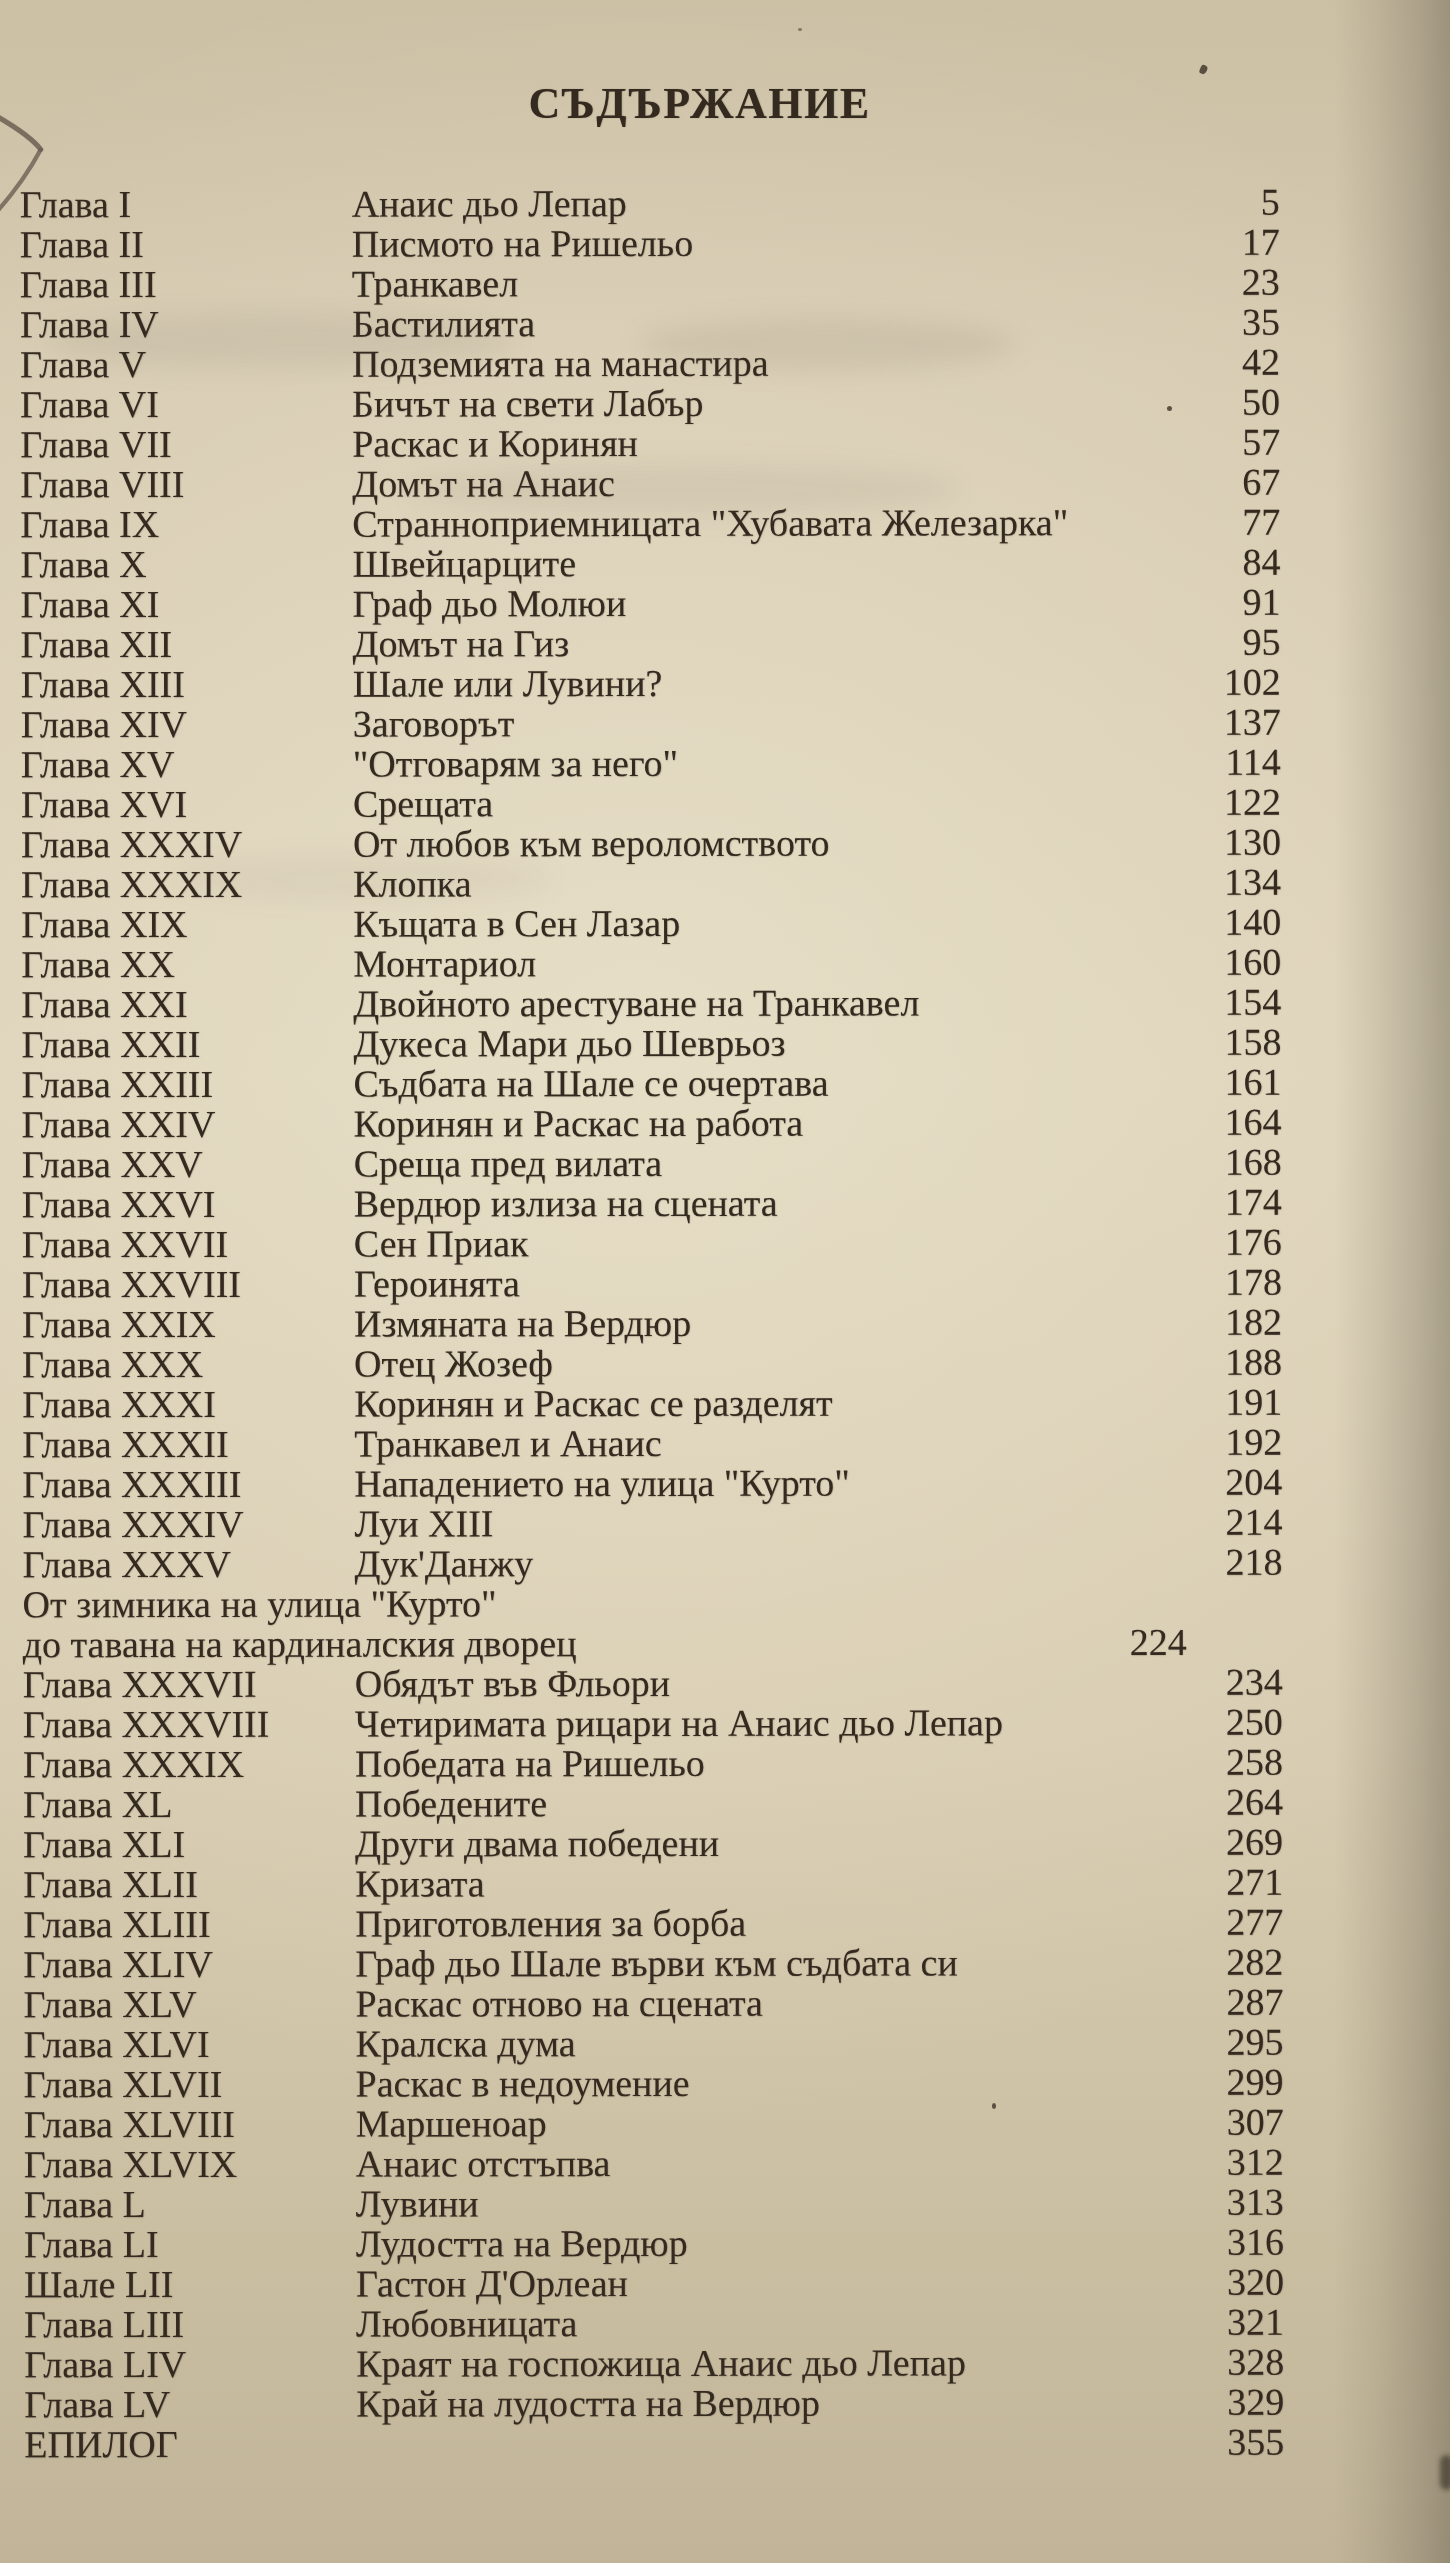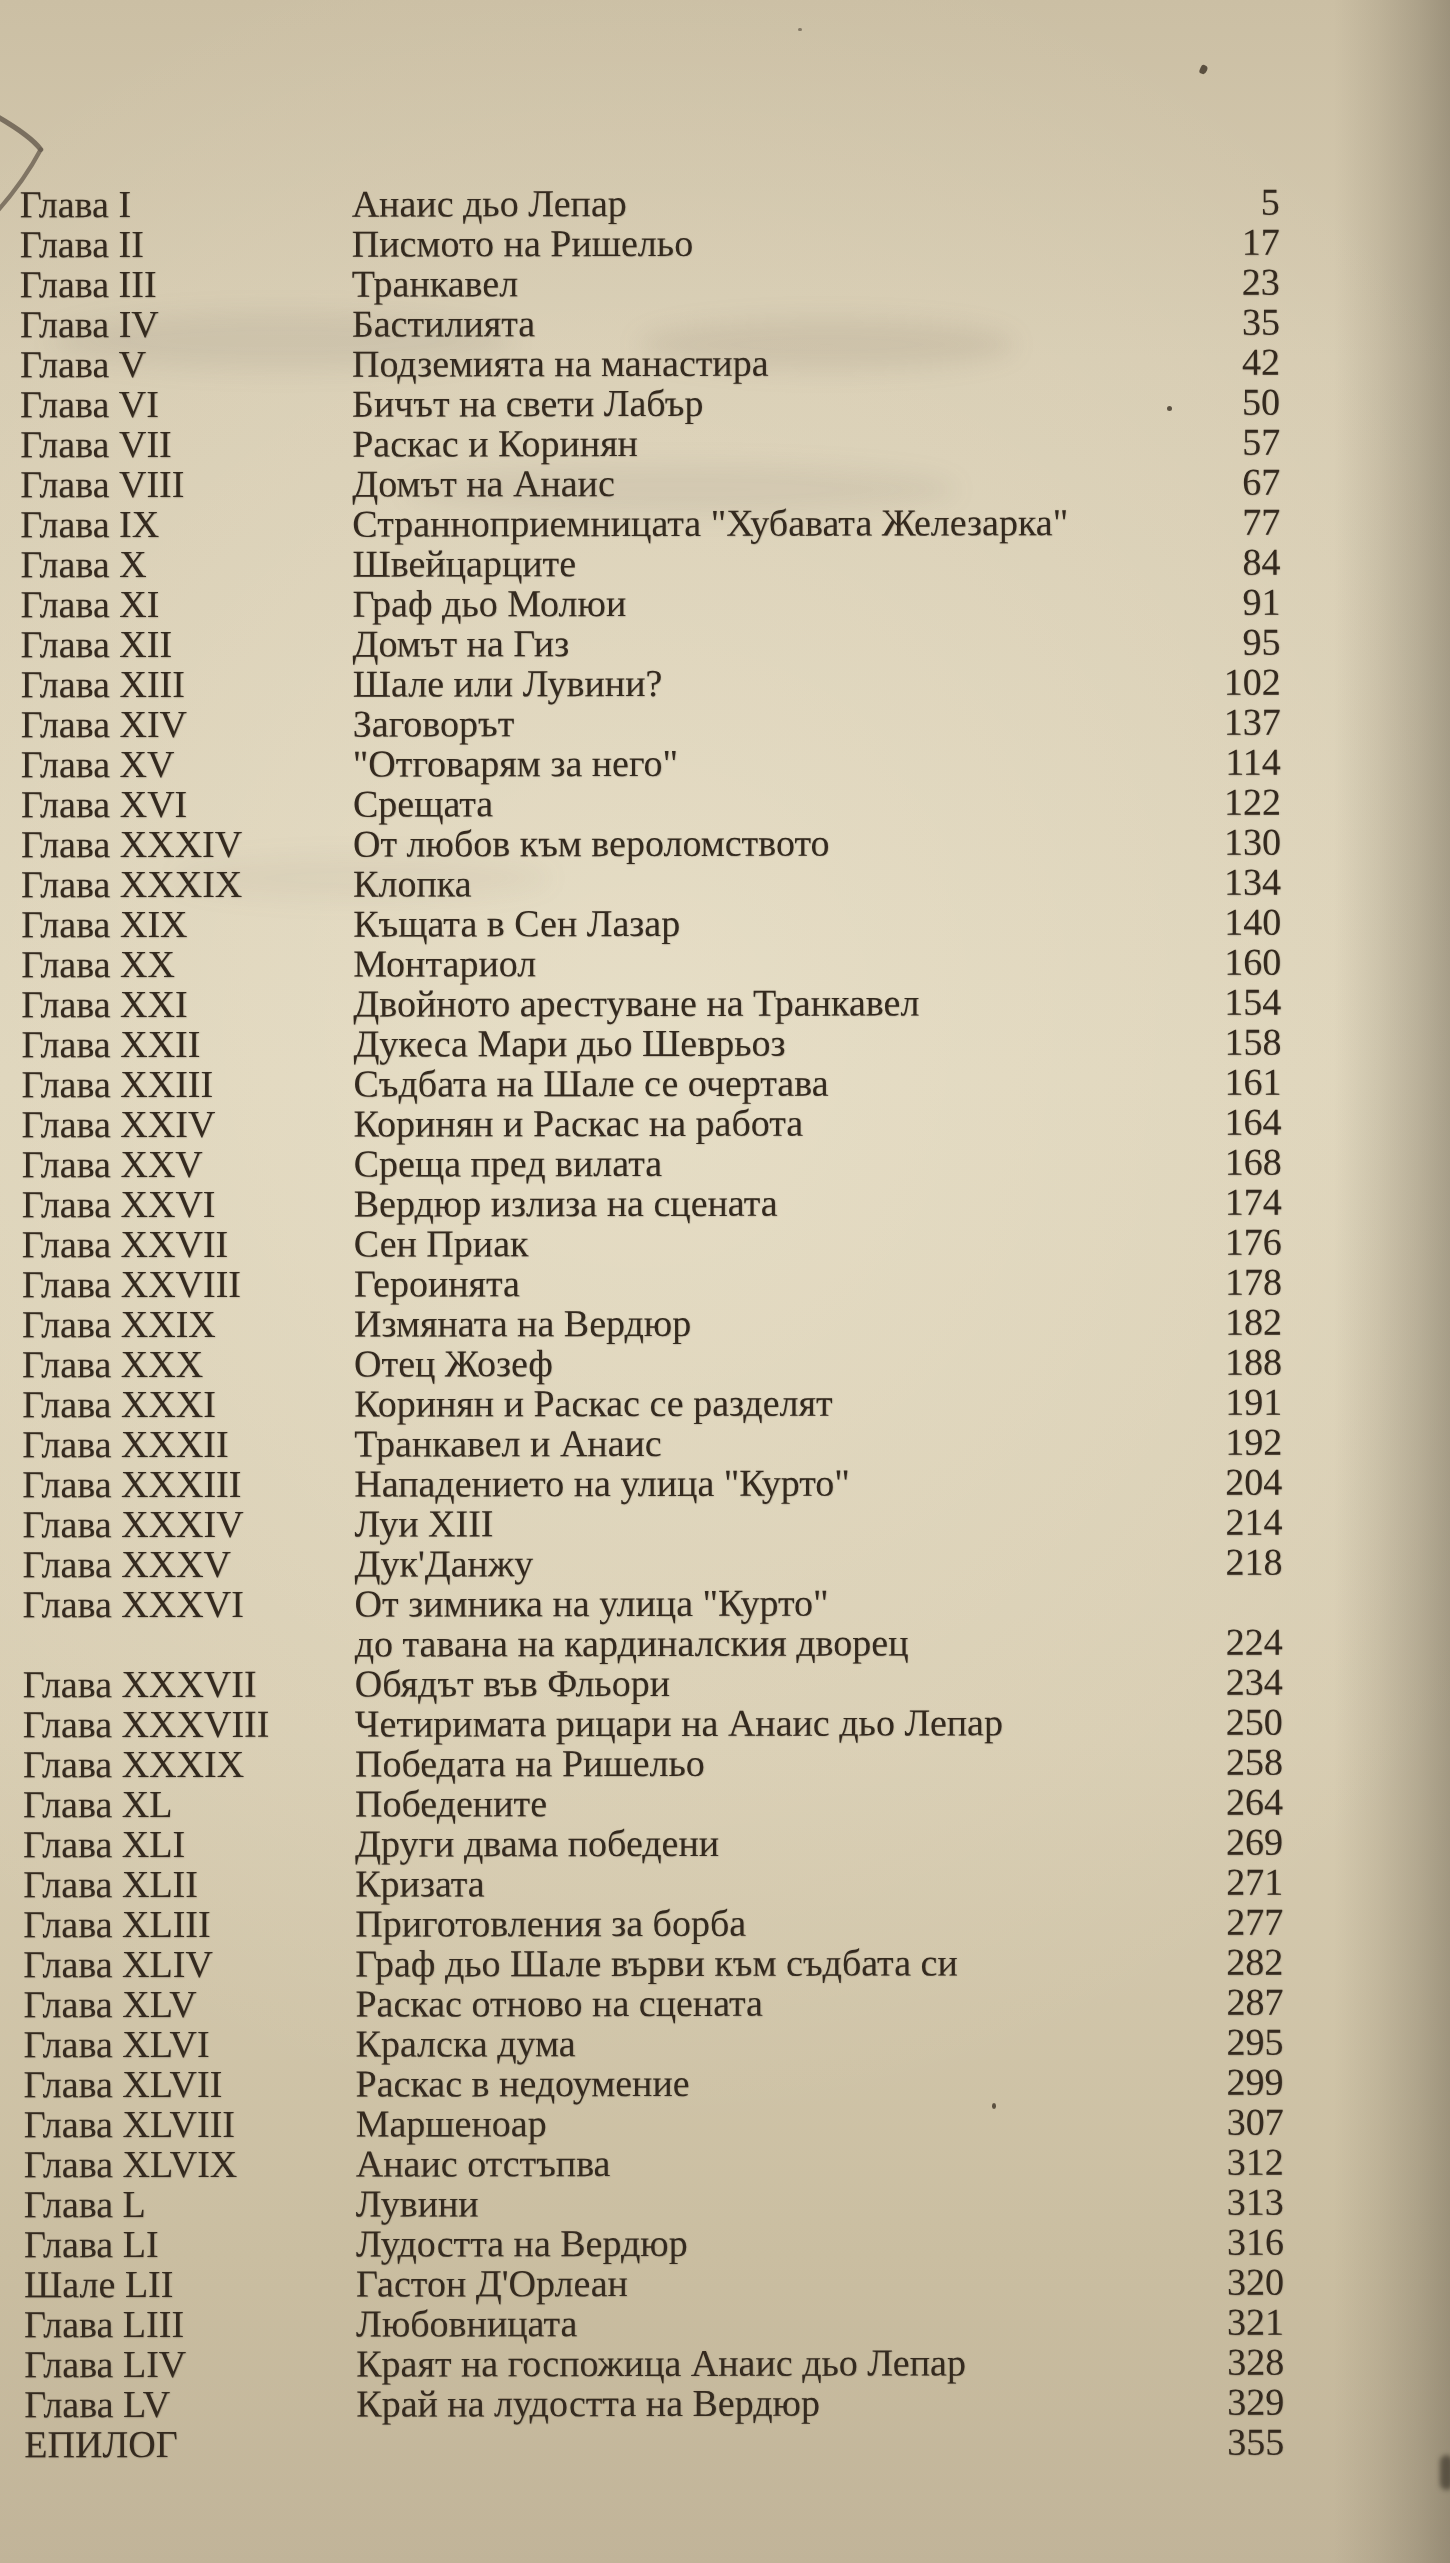--- a/index.html
+++ b/index.html
@@ -61,20 +61,21 @@
   <div class="smudge s1"></div>
   <div class="smudge s2"></div>
   <div class="smudge s3"></div>
   <div class="smudge s4"></div>
 
   <svg class="hand-mark" width="87" height="145" viewBox="0 0 120 200">
     <path d="M 2 28 C 34 46 58 62 70 78" fill="none" stroke="#6b6052" stroke-width="7" stroke-linecap="round" opacity="0.85"></path>
     <path d="M 70 78 C 52 112 26 146 2 172" fill="none" stroke="#6b6052" stroke-width="6" stroke-linecap="round" opacity="0.8"></path>
   </svg>
 
+  <h1 class="toc-title">СЪДЪРЖАНИЕ</h1>
 
   <div class="toc" id="toc">
       <div class="row">
         <div class="chapter">Глава I</div>
         <div class="ttl-wrap">
           <div class="ttl">Анаис дьо Лепар</div>
         </div>
         <div class="pg">5</div>
       </div>
       <div class="row">
@@ -309,21 +310,20 @@
         <div class="pg">214</div>
       </div>
       <div class="row">
         <div class="chapter">Глава XXXV</div>
         <div class="ttl-wrap">
           <div class="ttl">Дук'Данжу</div>
         </div>
         <div class="pg">218</div>
       </div>
       <div class="row">
-        <div class="chapter">Глава XXXVI</div>
         <div class="ttl-wrap">
           <div class="ttl">От зимника на улица "Курто"</div>
           <div class="ttl">до тавана на кардиналския дворец</div>
         </div>
         <div class="pg">224</div>
       </div>
       <div class="row">
         <div class="chapter">Глава XXXVII</div>
         <div class="ttl-wrap">
           <div class="ttl">Обядът във Фльори</div>

